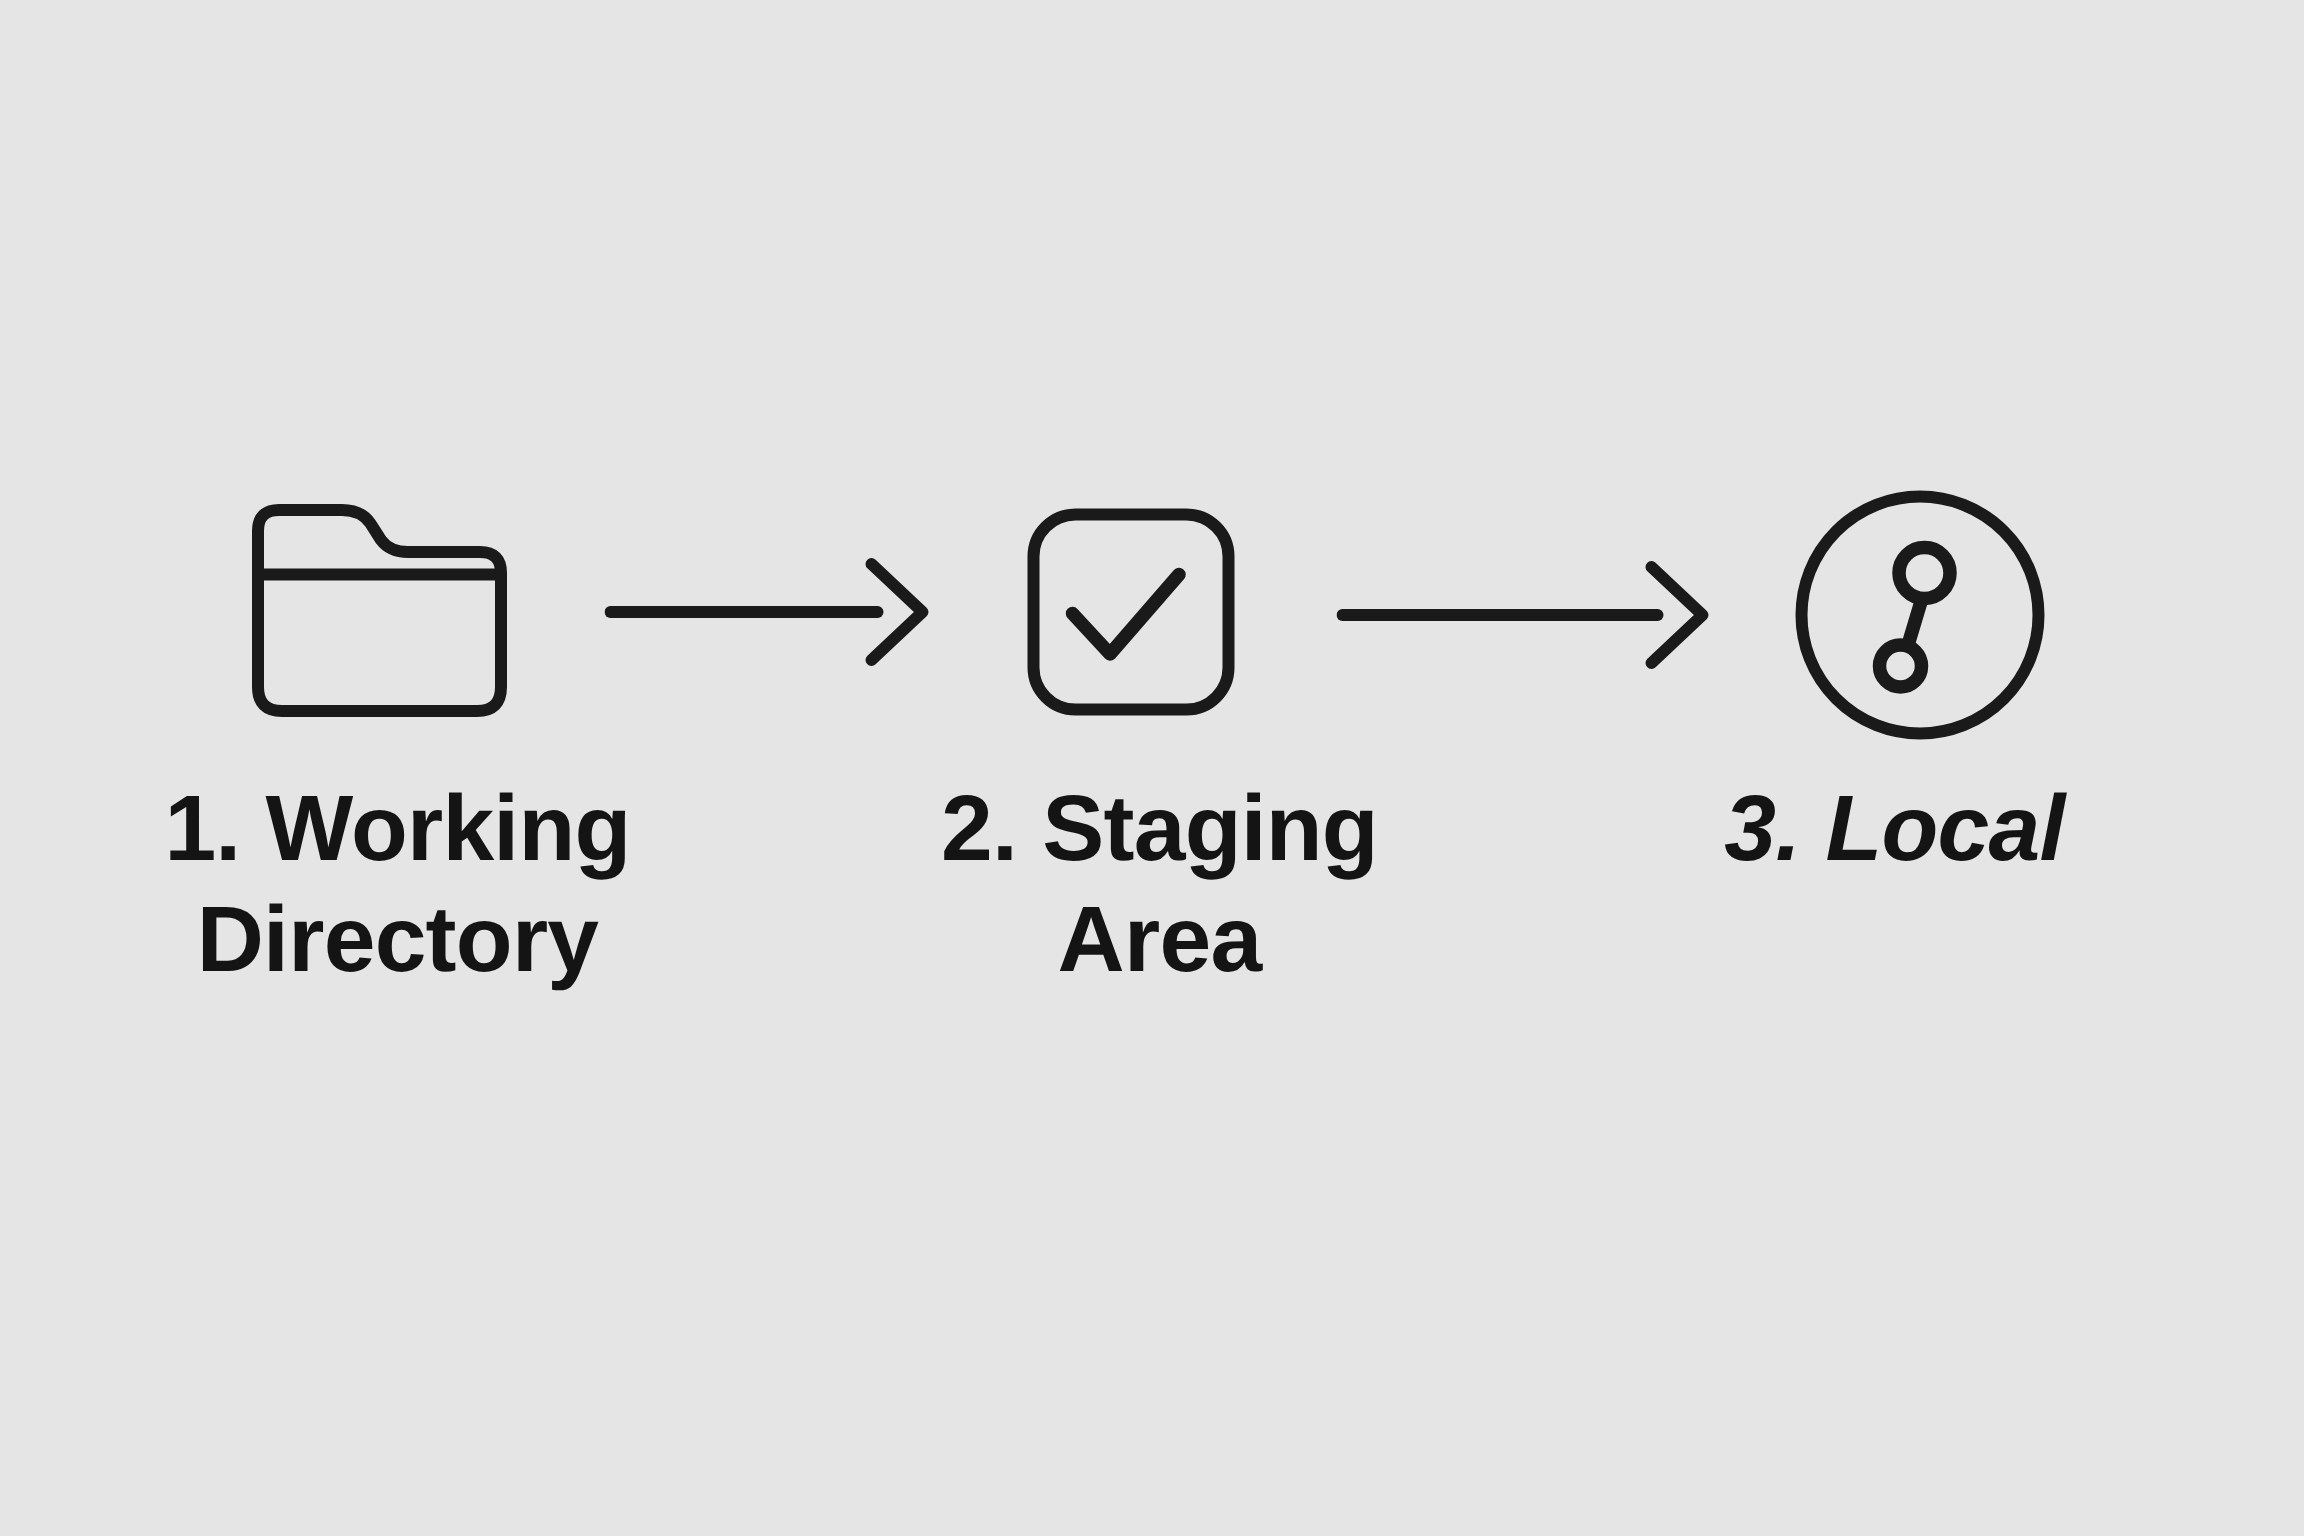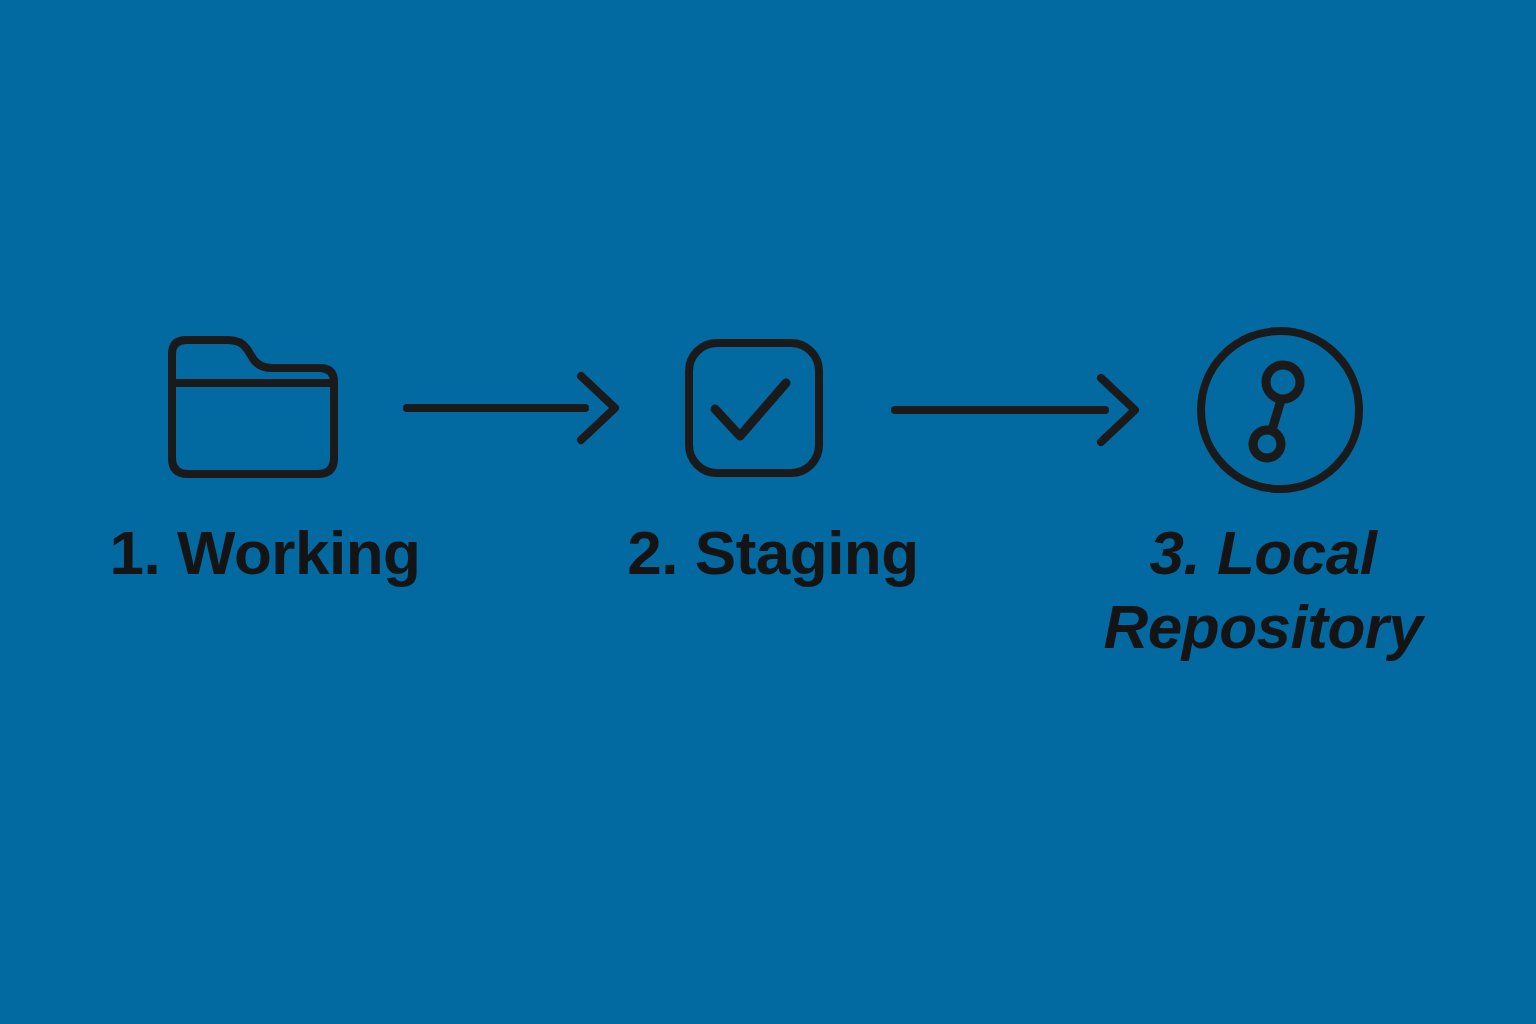--- a/index.html
+++ b/index.html
@@ -4,21 +4,21 @@
 <style>
   html, body {
     margin: 0;
     padding: 0;
     background: #ffffff;
   }
   .canvas {
     position: relative;
     width: 1536px;
     height: 1024px;
-    background: #0369a1;
+    background: #e5e5e5;
     overflow: hidden;
     font-family: "Liberation Sans", sans-serif;
   }
   .icon-box {
     position: absolute;
   }
   .icon-box svg {
     display: block;
     width: 100%;
     height: 100%;
@@ -56,52 +56,53 @@
 <div class="canvas">
 
   <div class="icon-box" style="left:168px; top:336px; width:170px; height:142px;">
     <svg viewBox="0 0 170 142" xmlns="http://www.w3.org/2000/svg">
       <path class="stroke" stroke-width="8" stroke-linejoin="round" stroke-linecap="round" d="M 4,122 V 18 Q 4,4 18,4 H 60 Q 73,4 79,13 L 86,24 Q 92,32 104,32 H 152 Q 166,32 166,46 V 122 Q 166,138 150,138 H 20 Q 4,138 4,122 Z"></path>
       <line class="stroke" stroke-width="8" x1="5" y1="47" x2="165" y2="47"></line>
     </svg>
   </div>
   <div class="node-label" style="left:55px;">
     <span class="line">1. Working</span>
+    <span class="line">Directory</span>
   </div>
 
   <div class="arrow-box" style="left:403px; top:366px; width:218px; height:84px;">
     <svg viewBox="0 0 218 84" xmlns="http://www.w3.org/2000/svg">
       <line class="stroke" stroke-width="8" stroke-linecap="round" x1="4" y1="42" x2="182" y2="42"></line>
       <polyline class="stroke" stroke-width="8" stroke-linecap="round" stroke-linejoin="round" points="178,10 212,42 178,74"></polyline>
     </svg>
   </div>
 
   <div class="icon-box" style="left:684px; top:338px; width:140px; height:140px;">
     <svg viewBox="0 0 140 140" xmlns="http://www.w3.org/2000/svg">
       <rect class="stroke" stroke-width="8" x="5" y="5" width="130" height="130" rx="28"></rect>
       <polyline class="stroke" stroke-width="9" stroke-linecap="round" stroke-linejoin="round" points="31,71 56,98 102,45"></polyline>
     </svg>
   </div>
   <div class="node-label" style="left:563px;">
     <span class="line">2. Staging</span>
+    <span class="line">Area</span>
   </div>
 
   <div class="arrow-box" style="left:891px; top:368px; width:250px; height:84px;">
     <svg viewBox="0 0 250 84" xmlns="http://www.w3.org/2000/svg">
       <line class="stroke" stroke-width="8" stroke-linecap="round" x1="4" y1="42" x2="214" y2="42"></line>
       <polyline class="stroke" stroke-width="8" stroke-linecap="round" stroke-linejoin="round" points="210,10 244,42 210,74"></polyline>
     </svg>
   </div>
 
   <div class="icon-box" style="left:1196px; top:326px; width:168px; height:168px;">
     <svg viewBox="0 0 168 168" xmlns="http://www.w3.org/2000/svg">
       <circle class="stroke" stroke-width="8" cx="84" cy="84" r="79"></circle>
       <circle class="stroke" stroke-width="9" cx="87" cy="56" r="17"></circle>
       <circle class="stroke" stroke-width="9" cx="71" cy="118" r="14"></circle>
       <line class="stroke" stroke-width="9" stroke-linecap="round" x1="85" y1="74" x2="76" y2="104"></line>
     </svg>
   </div>
   <div class="node-label" style="left:1053px;font-style:italic;">
     <span class="line">3. Local</span>
-    <span class="line">Repository</span>
   </div>
 
 </div>
 
 </body></html>

